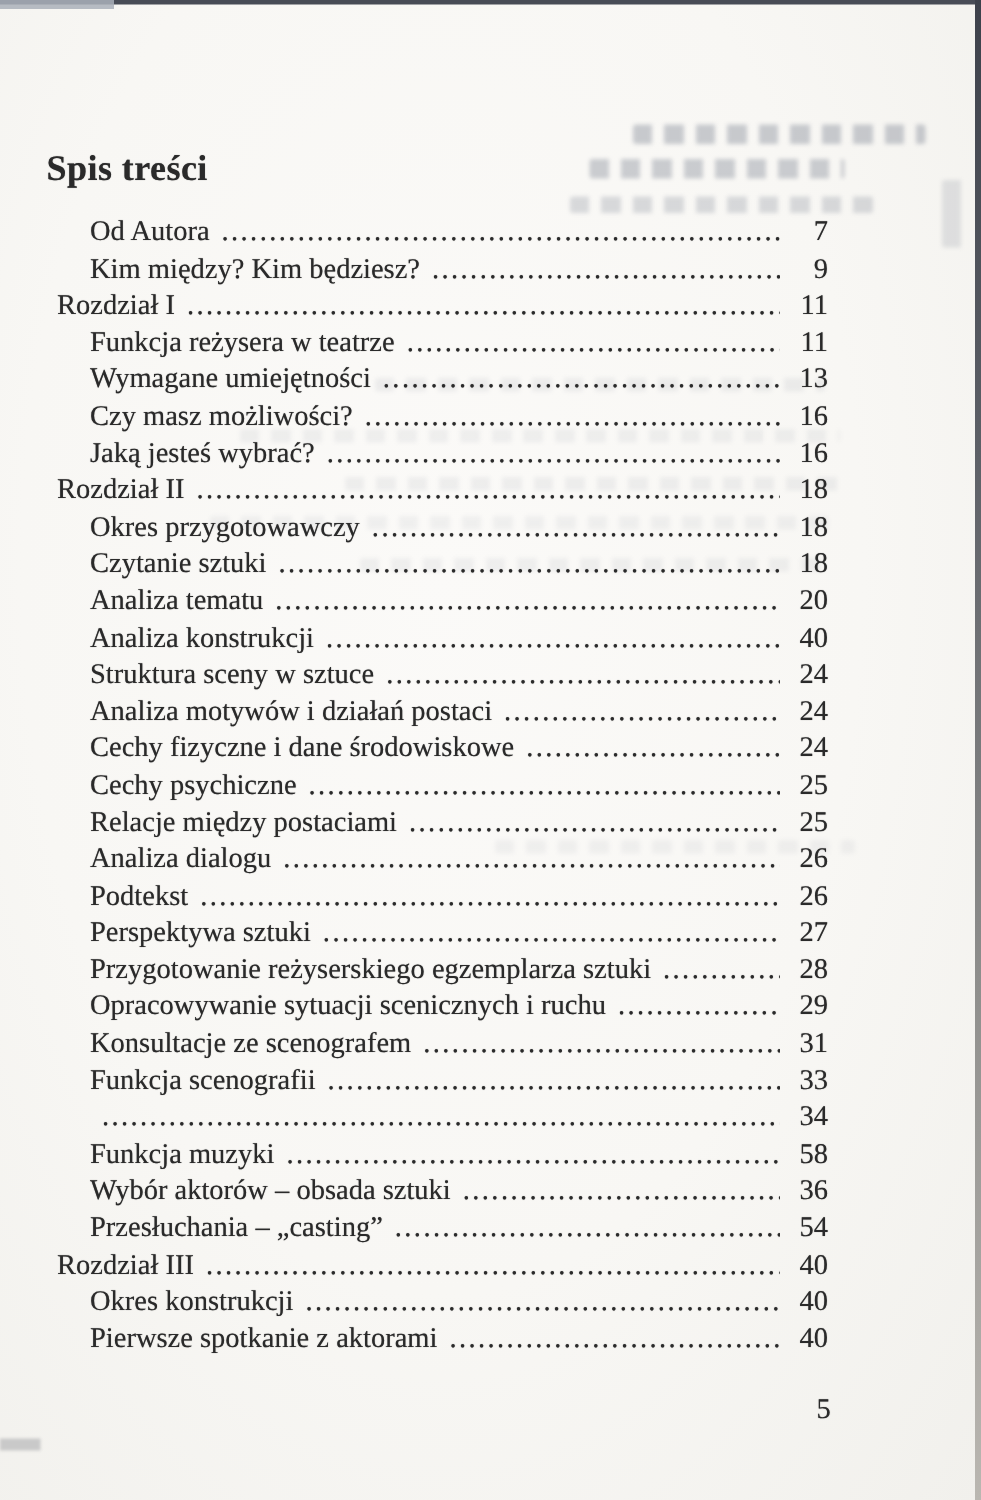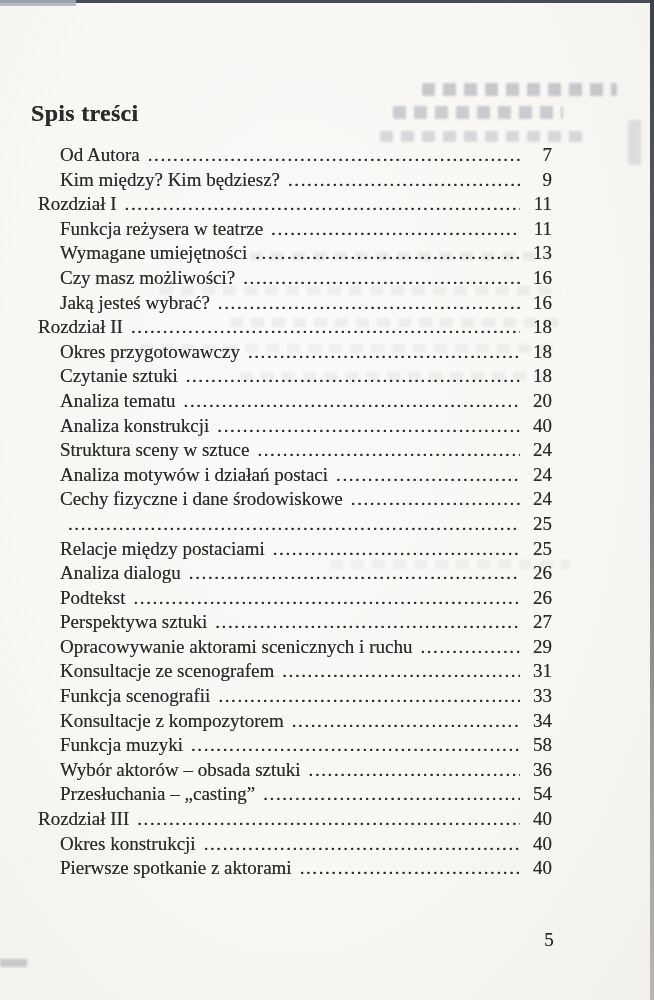--- a/index.html
+++ b/index.html
@@ -160,20 +160,21 @@
       <span class="toc-label">Analiza motywów i działań postaci</span>
       <span class="toc-dots"></span>
       <span class="toc-page">24</span>
     </div>
     <div class="toc-row sub">
       <span class="toc-label">Cechy fizyczne i dane środowiskowe</span>
       <span class="toc-dots"></span>
       <span class="toc-page">24</span>
     </div>
     <div class="toc-row sub">
+      <span class="toc-label">Cechy psychiczne</span>
       <span class="toc-dots"></span>
       <span class="toc-page">25</span>
     </div>
     <div class="toc-row sub">
       <span class="toc-label">Relacje między postaciami</span>
       <span class="toc-dots"></span>
       <span class="toc-page">25</span>
     </div>
     <div class="toc-row sub">
       <span class="toc-label">Analiza dialogu</span>
@@ -184,36 +185,40 @@
       <span class="toc-label">Podtekst</span>
       <span class="toc-dots"></span>
       <span class="toc-page">26</span>
     </div>
     <div class="toc-row sub">
       <span class="toc-label">Perspektywa sztuki</span>
       <span class="toc-dots"></span>
       <span class="toc-page">27</span>
     </div>
     <div class="toc-row sub">
-      <span class="toc-label">Opracowywanie aktorami scenicznych i ruchu</span>
+      <span class="toc-label">Przygotowanie reżyserskiego egzemplarza sztuki</span>
+      <span class="toc-dots"></span>
+      <span class="toc-page">28</span>
+    </div>
+    <div class="toc-row sub">
+      <span class="toc-label">Opracowywanie sytuacji scenicznych i ruchu</span>
       <span class="toc-dots"></span>
       <span class="toc-page">29</span>
     </div>
     <div class="toc-row sub">
       <span class="toc-label">Konsultacje ze scenografem</span>
       <span class="toc-dots"></span>
       <span class="toc-page">31</span>
     </div>
     <div class="toc-row sub">
       <span class="toc-label">Funkcja scenografii</span>
       <span class="toc-dots"></span>
       <span class="toc-page">33</span>
     </div>
     <div class="toc-row sub">
-      <span class="toc-label">Konsultacje z kompozytorem</span>
       <span class="toc-dots"></span>
       <span class="toc-page">34</span>
     </div>
     <div class="toc-row sub">
       <span class="toc-label">Funkcja muzyki</span>
       <span class="toc-dots"></span>
       <span class="toc-page">58</span>
     </div>
     <div class="toc-row sub">
       <span class="toc-label">Wybór aktorów – obsada sztuki</span>

